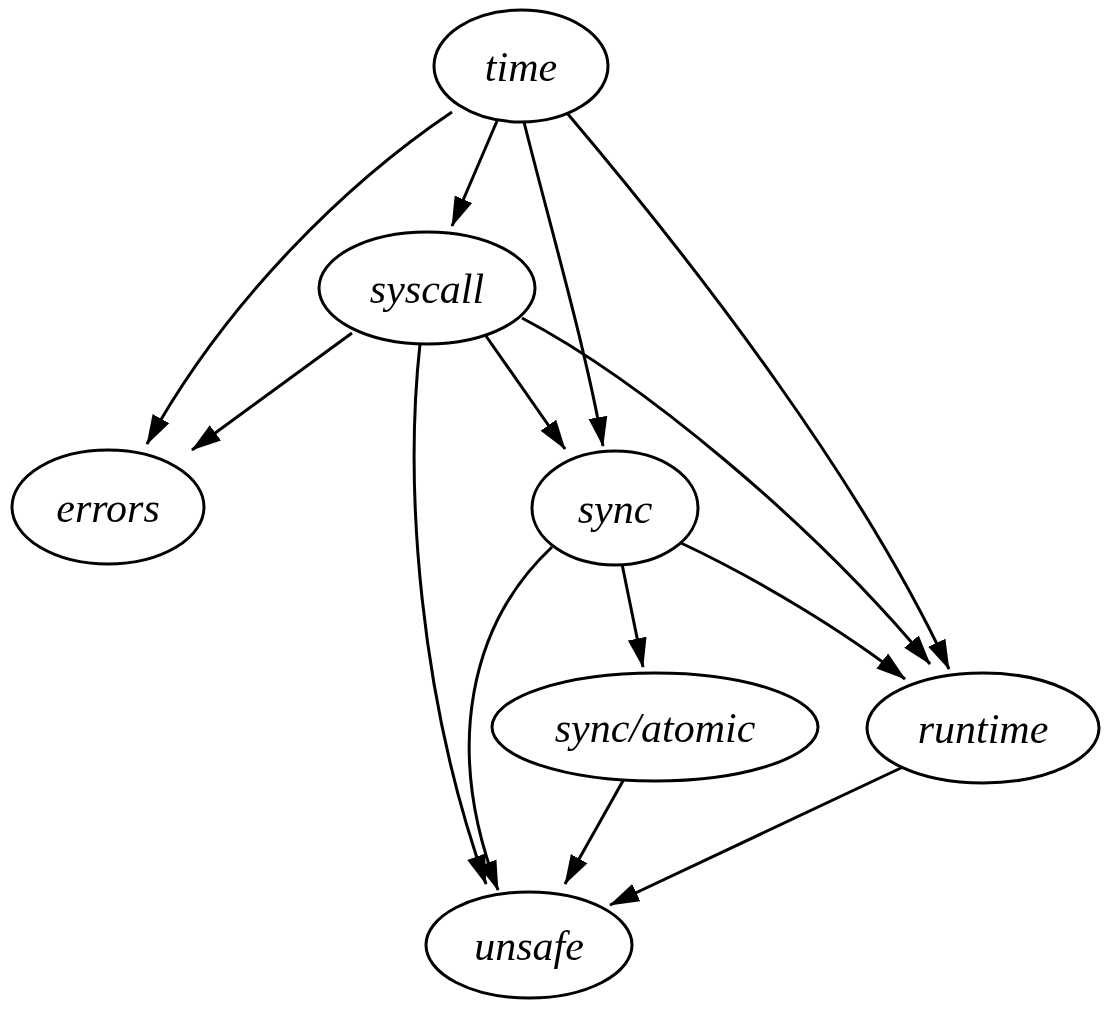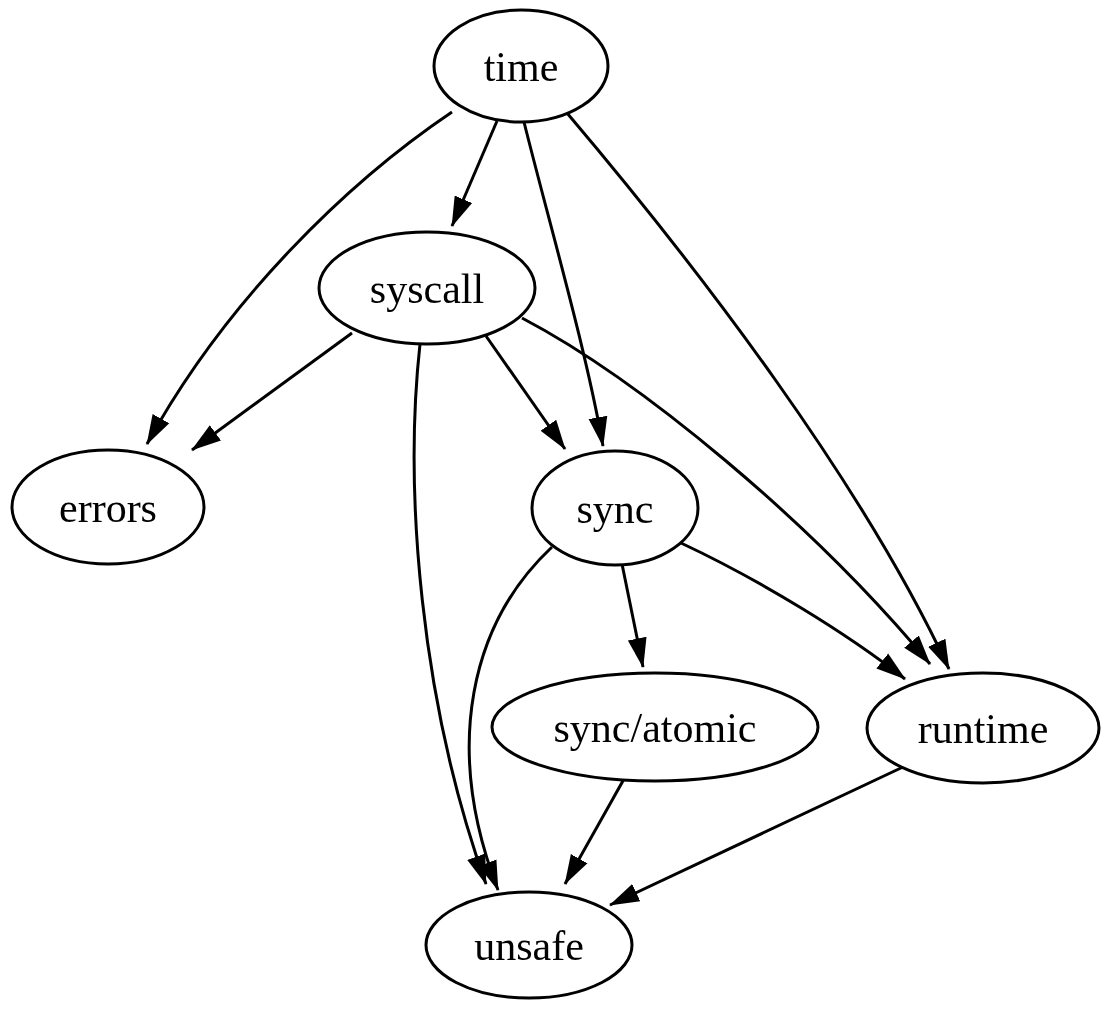--- a/index.html
+++ b/index.html
@@ -5,20 +5,21 @@
   html, body {
     margin: 0;
     padding: 0;
     background: #ffffff;
   }
   .diagram-root {
     width: 1114px;
     height: 1014px;
     background: #ffffff;
     overflow: hidden;
+    font-style: italic;
   }
   svg.graph-canvas {
     display: block;
   }
   .edge-path {
     fill: none;
     stroke: #000000;
     stroke-width: 3;
   }
   .node-ellipse {

